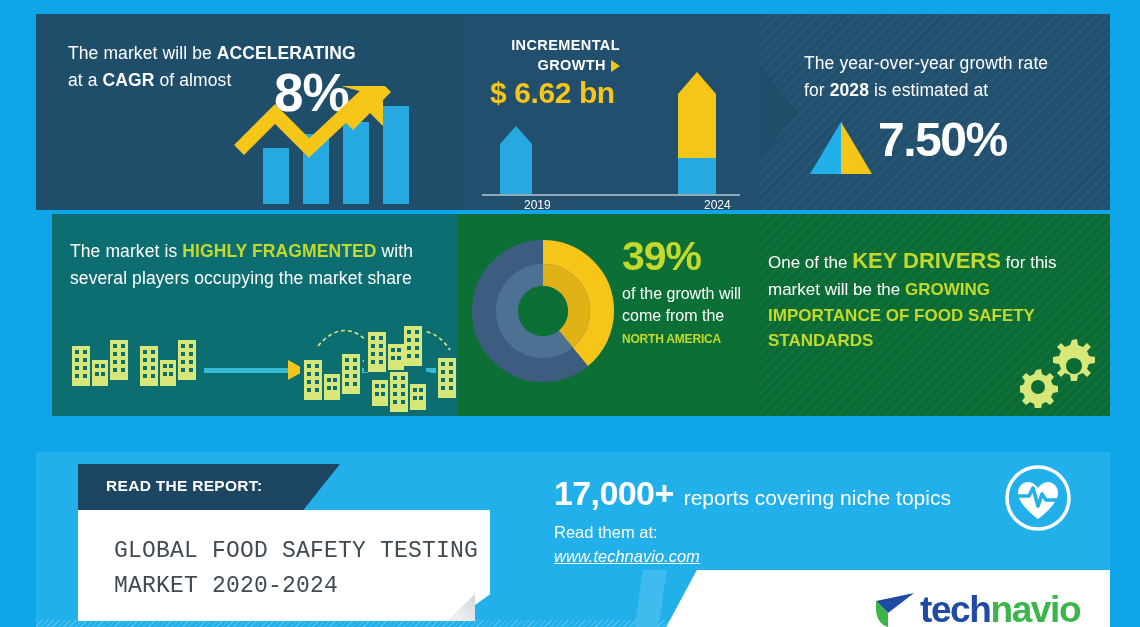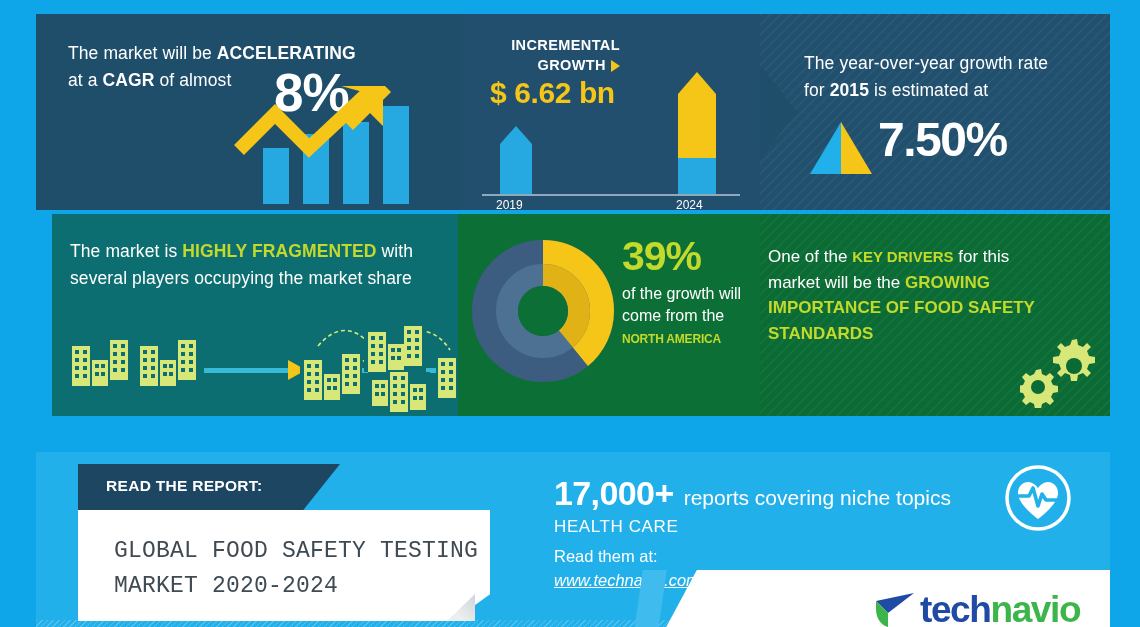--- a/index.html
+++ b/index.html
@@ -18,21 +18,21 @@
   #p-accel{left:36px;top:14px;width:424px;height:196px;background:#1f4e6b;}
   #accel-text{position:absolute;left:32px;top:26px;width:330px;}
   #accel-pct{position:absolute;left:238px;top:52px;color:#ffffff;font-size:53px;font-weight:700;letter-spacing:-1px;line-height:1;}
 
   
   #p-incr{left:460px;top:14px;width:300px;height:196px;background:#214f6d;}
   #incr-title{position:absolute;right:140px;top:22px;text-align:right;color:#ffffff;font-weight:700;font-size:14.5px;line-height:1.35;letter-spacing:.4px;}
   #incr-tri{display:inline-block;width:0;height:0;border-left:9px solid #f5c518;border-top:6px solid transparent;border-bottom:6px solid transparent;vertical-align:middle;margin-left:5px;}
   #incr-val{position:absolute;left:30px;top:62px;color:#f5c518;font-size:30px;font-weight:700;letter-spacing:-.4px;}
   .bar-axis{position:absolute;left:22px;top:180px;width:258px;height:1.5px;background:#8fa9ba;}
-  .barlab{position:absolute;color:#ffffff;font-size:12px;top:184px;}
+  .barlab{position:absolute;color:#ffffff;font-size:12px;top:184px;margin-left:28px;}
 
   
   #p-yoy{left:760px;top:14px;width:350px;height:196px;background:#21506e;}
   #yoy-stripes{position:absolute;inset:0;
     background-image:repeating-linear-gradient(135deg,rgba(255,255,255,.035) 0 2px,rgba(0,0,0,0) 2px 7px);}
   #yoy-text{position:absolute;left:44px;top:36px;width:290px;}
   #yoy-val{position:absolute;left:118px;top:102px;color:#ffffff;font-size:48px;font-weight:700;letter-spacing:-1.5px;line-height:1;}
   #yoy-notch{position:absolute;left:-1px;top:50px;width:38px;height:96px;background:#1f4e6b;
     clip-path:polygon(0 0,100% 50%,0 100%);}
 
@@ -128,21 +128,21 @@
     <div class="bar-axis"></div>
     <div class="barlab" style="left:36px;">2019</div>
     <div class="barlab" style="left:216px;">2024</div>
   </div>
 
   <div class="panel" id="p-yoy">
     <div id="yoy-stripes"></div>
     <div id="yoy-notch"></div>
     <div id="yoy-text" class="lead">
       <span>The year-over-year growth rate</span><br>
-      <span>for </span><b>2015</b><span> is estimated at</span>
+      <span>for </span><b>2028</b><span> is estimated at</span>
     </div>
     <svg style="position:absolute;left:50px;top:108px;" width="62" height="52">
       <path d="M31,0 L0,52 L31,52 Z" fill="#21b0ea"></path>
       <path d="M31,0 L62,52 L31,52 Z" fill="#f5c518"></path>
     </svg>
     <div id="yoy-val">7.50%</div>
   </div>
 
   <div class="panel" id="p-frag">
     <div id="frag-text" class="lead">
@@ -221,21 +221,21 @@
         <span>of the growth will</span><br>
         <span>come from the</span><br>
         <span id="donut-na">NORTH AMERICA</span>
       </div>
     </div>
   </div>
 
   <div class="panel" id="p-drivers">
     <div id="drv-stripes"></div>
     <div id="drv-text">
-      <span>One of the </span><span class="hl-lime" style="font-size:15px;">KEY DRIVERS</span><span> for this</span><br>
+      <span>One of the </span><span class="hl-lime" style="font-size:22px;">KEY DRIVERS</span><span> for this</span><br>
       <span>market will be the </span><span class="hl-lime">GROWING</span><br>
       <span class="hl-lime">IMPORTANCE OF FOOD SAFETY</span><br>
       <span class="hl-lime">STANDARDS</span>
     </div>
     <svg id="gears" viewBox="0 0 78 72">
       <g fill="#d8e878">
         <path d="M52,4 l5,-1 1,6 5,2 4,-4 4,4 -4,4 2,5 6,1 0,6 -6,1 -2,5 4,4 -4,4 -4,-4 -5,2 -1,6 -6,0 -1,-6 -5,-2 -4,4 -4,-4 4,-4 -2,-5 -6,-1 0,-6 6,-1 2,-5 -4,-4 4,-4 4,4 5,-2 z"></path>
         <circle cx="54" cy="30" r="8" fill="#0b6b34"></circle>
         <path d="M16,34 l5,-1 1,5 4,2 4,-3 4,4 -3,4 2,4 5,1 0,6 -5,1 -2,4 3,4 -4,4 -4,-3 -4,2 -1,5 -6,0 -1,-5 -4,-2 -4,3 -4,-4 3,-4 -2,-4 -5,-1 0,-6 5,-1 2,-4 -3,-4 4,-4 4,3 4,-2 z"></path>
         <circle cx="18" cy="51" r="7" fill="#0b6b34"></circle>
@@ -252,21 +252,20 @@
 
     <div id="report-card">
       <div id="report-card-inner">GLOBAL FOOD SAFETY TESTING MARKET 2020-2024</div>
     </div>
     <div id="card-fold"></div>
 
     <div id="stat-block">
       <div>
         <span id="stat-num">17,000+</span><span id="stat-desc">reports covering niche topics</span>
       </div>
-      <div id="stat-sector">HEALTH CARE</div>
       <div id="stat-read">Read them at:</div>
       <a id="stat-url" href="#">www.technavio.com</a>
     </div>
 
     <svg id="heart-icon" viewBox="0 0 72 72">
       <circle cx="36" cy="36" r="31" fill="none" stroke="#ffffff" stroke-width="3.5"></circle>
       <path d="M36,57 C36,57 16,43 16,31 C16,24 21,20 26,20 C30,20 34,23 36,26 C38,23 42,20 46,20 C51,20 56,24 56,31 C56,43 36,57 36,57 Z" fill="#ffffff"></path>
       <path d="M17,34 L27,34 L31,26 L36,44 L40,32 L44,38 L56,38" stroke="#21b0ea" stroke-width="3.6" fill="none" stroke-linejoin="round" stroke-linecap="round"></path>
     </svg>
 

